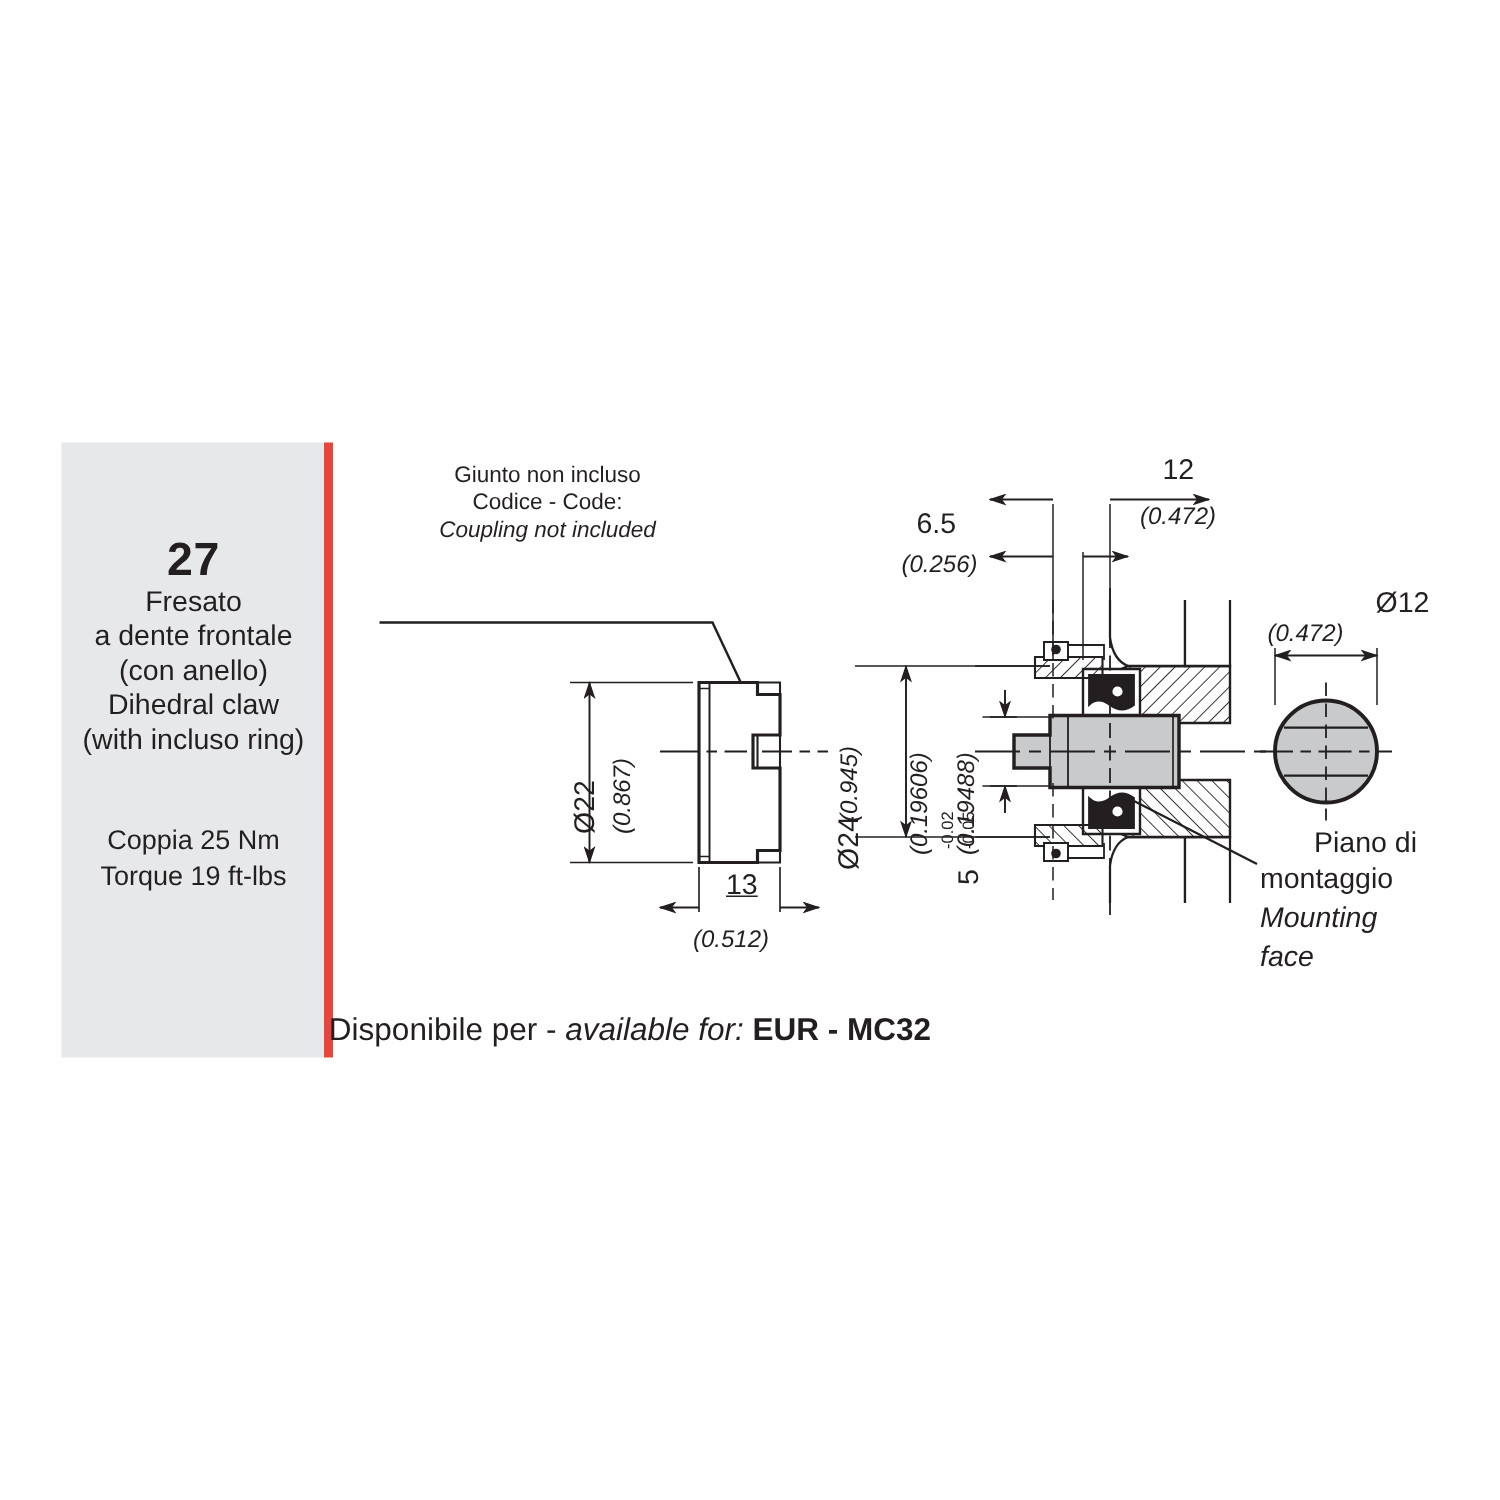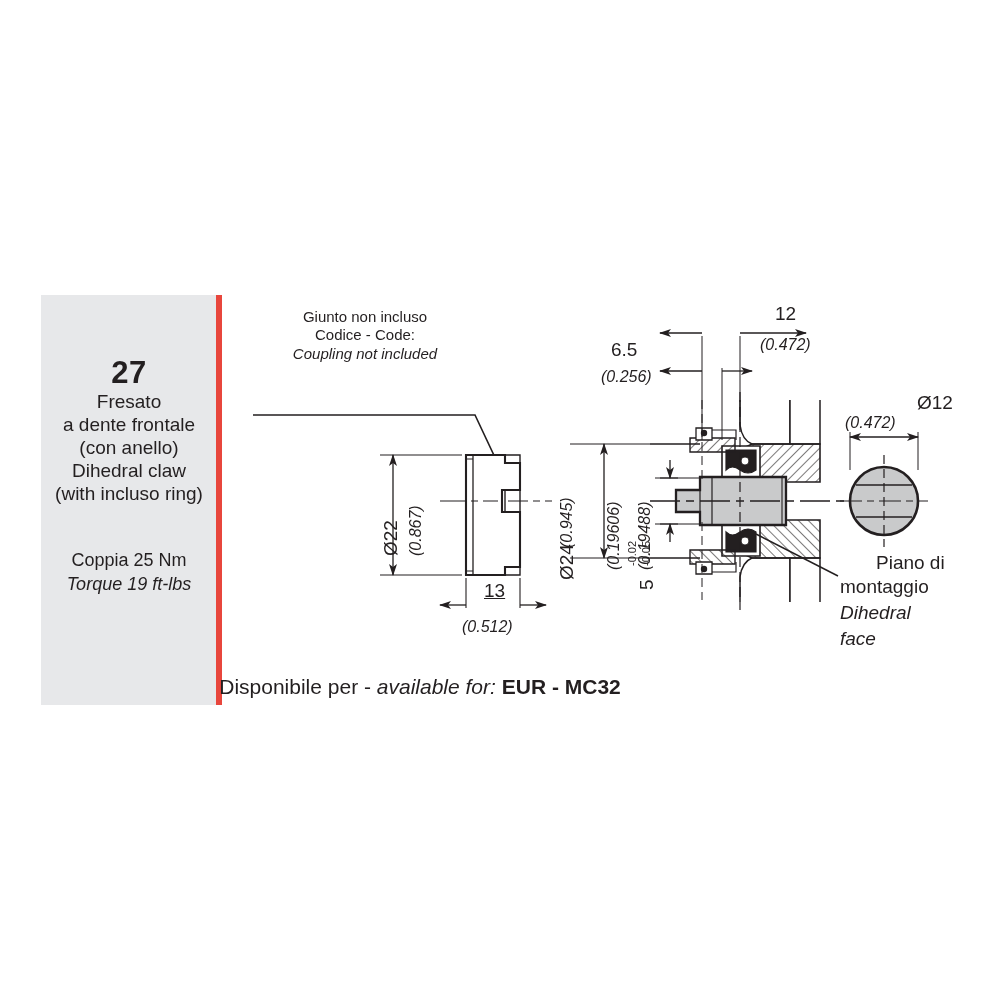--- a/index.html
+++ b/index.html
@@ -39,21 +39,21 @@
     font-size:31px; font-weight:bold; line-height:1.05;
     letter-spacing:.5px;
   }
   .spec-line{
     font-size:19px; line-height:1.22; text-align:center;
     white-space:nowrap;
   }
   .spec-line.it{}
   .spec-gap{height:44px;}
   .spec-torque{font-size:18px;line-height:1.3;text-align:center;white-space:nowrap;}
-  .spec-torque.it{font-style:italic;}
+  .spec-torque.it{}
 
   
   .note-block{
     position:absolute;
     left:250px; top:308px;
     width:230px;
     text-align:center;
     line-height:1.22;
   }
   .note-line{font-size:15px;white-space:nowrap;}
@@ -297,20 +297,20 @@
   <div class="dim small" style="left:601px; top:368px;">(0.256)</div>
 
   <div class="dim" style="left:775px; top:303px;">12</div>
   <div class="dim small" style="left:760px; top:336px;">(0.472)</div>
 
   <div class="dim" style="left:905px; top:392px;margin-left:12px;">Ø12</div>
   <div class="dim small" style="left:845px; top:414px;">(0.472)</div>
 
   <div class="label-txt" style="left:876px; top:552px;">Piano di</div>
   <div class="label-txt" style="left:840px; top:576px;">montaggio</div>
-  <div class="label-txt it" style="left:840px; top:602px;">Dihedral</div>
+  <div class="label-txt it" style="left:840px; top:602px;">Mounting</div>
   <div class="label-txt it" style="left:840px; top:628px;">face</div>
 
   <div class="caption">
     <span>Disponibile per - </span><span class="it">available for: </span><span class="bold">EUR - MC32</span>
   </div>
 
 </div>
 
 </body></html>

